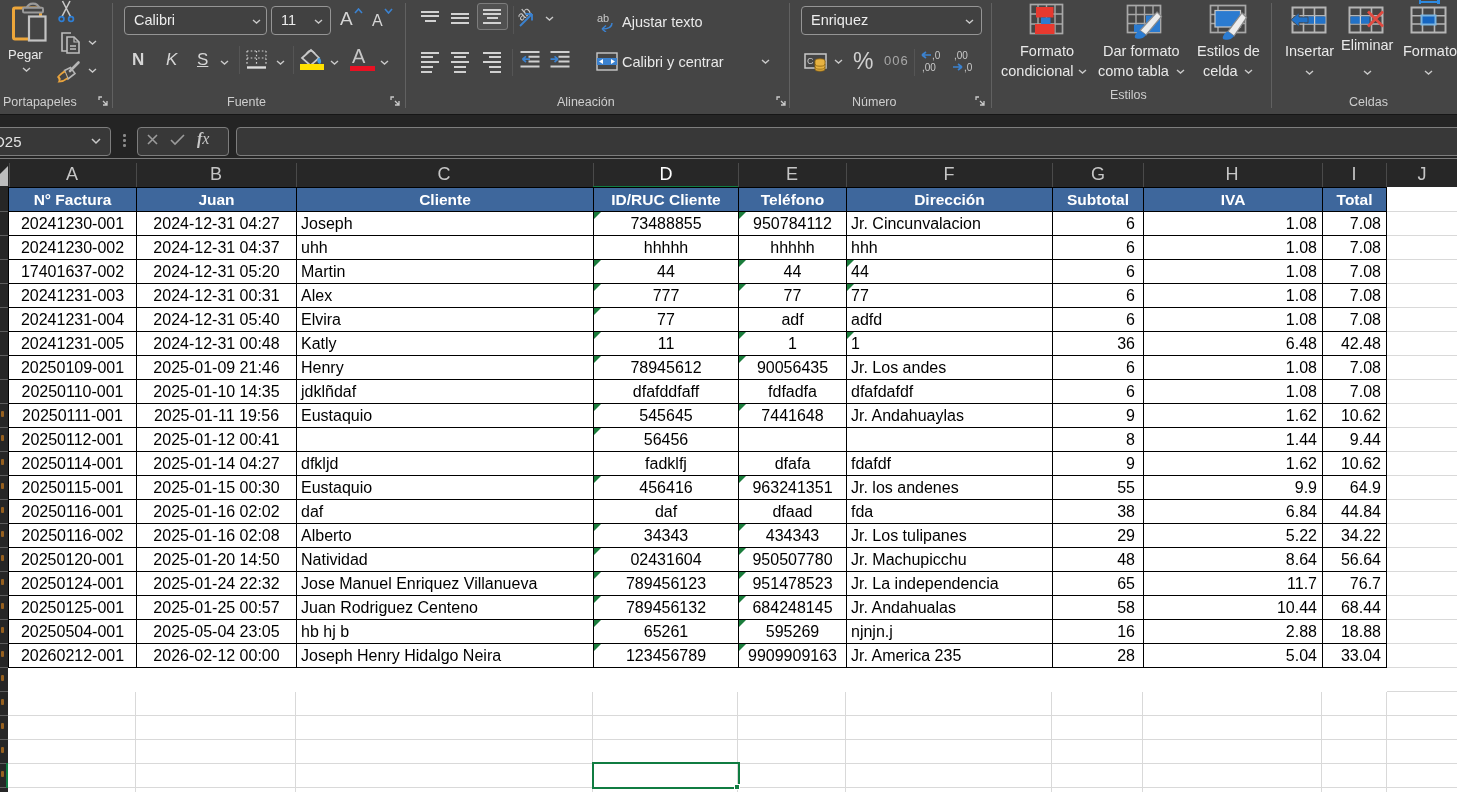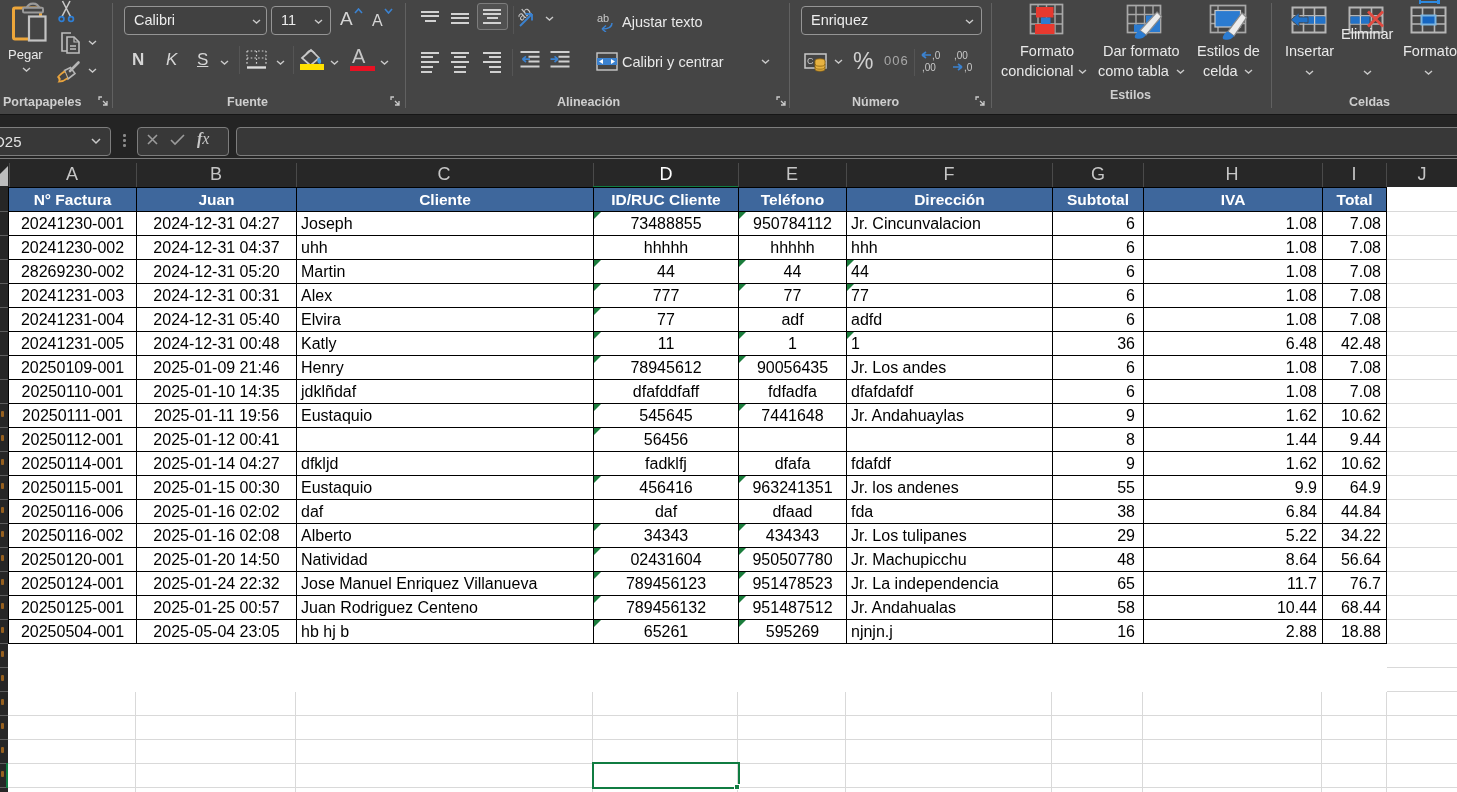--- a/index.html
+++ b/index.html
@@ -1,21 +1,21 @@
 <!DOCTYPE html>
 <html><head><meta charset="utf-8">
 <style>
 *{margin:0;padding:0;box-sizing:border-box}
 html,body{width:1457px;height:792px;overflow:hidden;background:#fff;
 font-family:"Liberation Sans",sans-serif;}
 .abs{position:absolute}
 #ribbon{position:absolute;left:0;top:0;width:1457px;height:114px;background:#454545;}
 .vsep{position:absolute;top:3px;height:105px;width:1px;background:#616161;}
 .rtxt{position:absolute;color:#e9e9e9;font-size:14.5px;white-space:nowrap;}
-.glbl{position:absolute;color:#cecece;font-size:12.5px;white-space:nowrap;font-weight:bold;}
+.glbl{position:absolute;color:#cecece;font-size:12.5px;white-space:nowrap;}
 .combo{position:absolute;height:29px;background:#414141;border:1px solid #959595;border-radius:4px;}
 .combo span{position:absolute;left:9px;top:5px;font-size:14.5px;color:#ececec;}
 #fstrip{position:absolute;left:0;top:114px;width:1457px;height:45px;background:#242424;border-top:1px solid #161616;}
 .fbox{position:absolute;top:11.5px;height:29px;background:#383838;border:1px solid #7d7d7d;border-radius:4px;}
 #colhead{position:absolute;left:0;top:158px;width:1457px;height:29px;background:#272727;border-top:1px solid #7a7a7a;}
 .chl{position:absolute;top:4.5px;font-size:18px;color:#c6c6c6;width:44px;text-align:center;margin-left:-22px;}
 .chs{position:absolute;top:4px;height:24px;width:1px;background:#4a4a4a;}
 #sheet{position:absolute;left:0;top:187px;width:1457px;height:605px;background:#fff;}
 table{border-collapse:collapse;table-layout:fixed;position:absolute;left:8px;top:0;width:1378px;}
 td,th{border:1px solid #000;height:24px;overflow:hidden;white-space:nowrap;font-size:16px;color:#000;padding:0;position:relative;font-weight:normal;}
@@ -271,21 +271,21 @@
 <svg class="abs" style="left:1305px;top:70px" width="9" height="6">
       <path d="M1 1 L4.5 4.0 L8 1" stroke="#c9c9c9" stroke-width="1.4" fill="none"></path>
     </svg>
 <svg class="abs" style="left:1348px;top:6px" width="40" height="29">
 <rect x="1.5" y="1.5" width="33" height="25" fill="none" stroke="#b5b5b5" stroke-width="2"></rect>
 <path d="M12.5 1.5 V27 M23.5 1.5 V27 M1.5 9.8 H35 M1.5 18 H35" stroke="#b5b5b5" stroke-width="1.6"></path>
 <rect x="2.5" y="10.5" width="19" height="7.2" fill="#2272c8"></rect>
 <path d="M12.4 10 V18" stroke="#cfcfcf" stroke-width="1.2"></path>
 <path d="M20 5.5 L35 20.5 M35 5.5 L20 20.5" stroke="#e14b41" stroke-width="2.8"></path>
 </svg>
-<span class="rtxt" style="left:1341px;top:26px">Eliminar</span>
+<span class="rtxt" style="left:1341px;top:37px">Eliminar</span>
 <svg class="abs" style="left:1363px;top:70px" width="9" height="6">
       <path d="M1 1 L4.5 4.0 L8 1" stroke="#c9c9c9" stroke-width="1.4" fill="none"></path>
     </svg>
 <svg class="abs" style="left:1410px;top:6px" width="39" height="29">
 <rect x="1.5" y="1.5" width="34" height="25" fill="none" stroke="#b5b5b5" stroke-width="2"></rect>
 <path d="M12.5 1.5 V27 M24.5 1.5 V27 M1.5 9.8 H35.5 M1.5 18 H35.5" stroke="#b5b5b5" stroke-width="1.6"></path>
 <rect x="10.5" y="8.5" width="16" height="11" fill="#7ab4e0"></rect>
 <rect x="12.5" y="10.5" width="12" height="7" fill="#1565c0"></rect>
 </svg>
 <span class="rtxt" style="left:1403px;top:43px">Formato</span>
@@ -415,21 +415,21 @@
           <td class="c">2024-12-31 04:37</td>
           <td class="l">uhh</td>
           <td class="c">hhhhh</td>
           <td class="c">hhhhh</td>
           <td class="l">hhh</td>
           <td class="r">6</td>
           <td class="r">1.08</td>
           <td class="r">7.08</td>
         </tr>
 <tr>
-          <td class="c">28269230-002</td>
+          <td class="c">17401637-002</td>
           <td class="c">2024-12-31 05:20</td>
           <td class="l">Martin</td>
           <td class="c t">44</td>
           <td class="c t">44</td>
           <td class="l t">44</td>
           <td class="r">6</td>
           <td class="r">1.08</td>
           <td class="r">7.08</td>
         </tr>
 <tr>
@@ -525,21 +525,21 @@
           <td class="c">2025-01-15 00:30</td>
           <td class="l">Eustaquio</td>
           <td class="c t">456416</td>
           <td class="c t">963241351</td>
           <td class="l">Jr. los andenes</td>
           <td class="r">55</td>
           <td class="r">9.9</td>
           <td class="r">64.9</td>
         </tr>
 <tr>
-          <td class="c">20250116-006</td>
+          <td class="c">20250116-001</td>
           <td class="c">2025-01-16 02:02</td>
           <td class="l">daf</td>
           <td class="c">daf</td>
           <td class="c">dfaad</td>
           <td class="l">fda</td>
           <td class="r">38</td>
           <td class="r">6.84</td>
           <td class="r">44.84</td>
         </tr>
 <tr>
@@ -573,36 +573,47 @@
           <td class="l">Jr. La independencia</td>
           <td class="r">65</td>
           <td class="r">11.7</td>
           <td class="r">76.7</td>
         </tr>
 <tr>
           <td class="c">20250125-001</td>
           <td class="c">2025-01-25 00:57</td>
           <td class="l">Juan Rodriguez Centeno</td>
           <td class="c t">789456132</td>
-          <td class="c t">951487512</td>
+          <td class="c t">684248145</td>
           <td class="l">Jr. Andahualas</td>
           <td class="r">58</td>
           <td class="r">10.44</td>
           <td class="r">68.44</td>
         </tr>
 <tr>
           <td class="c">20250504-001</td>
           <td class="c">2025-05-04 23:05</td>
           <td class="l">hb hj b</td>
           <td class="c t">65261</td>
           <td class="c t">595269</td>
           <td class="l">njnjn.j</td>
           <td class="r">16</td>
           <td class="r">2.88</td>
           <td class="r">18.88</td>
+        </tr>
+<tr>
+          <td class="c">20260212-001</td>
+          <td class="c">2026-02-12 00:00</td>
+          <td class="l">Joseph Henry Hidalgo Neira</td>
+          <td class="c t">123456789</td>
+          <td class="c t">9909909163</td>
+          <td class="l">Jr. America 235</td>
+          <td class="r">28</td>
+          <td class="r">5.04</td>
+          <td class="r">33.04</td>
         </tr>
 </tbody>
     </table>
 <div class="abs" style="left:592px;top:575px;width:148px;height:27px;border:2px solid #107c41;background:transparent;z-index:5"></div>
 <div class="abs" style="left:734px;top:597px;width:6px;height:6px;background:#107c41;border:1px solid #fff;z-index:6"></div>
 </div>
 <div id="sliver">
 <div class="sls" style="top:52px"></div>
 <div class="sls" style="top:76px"></div>
 <div class="sls" style="top:100px"></div>

